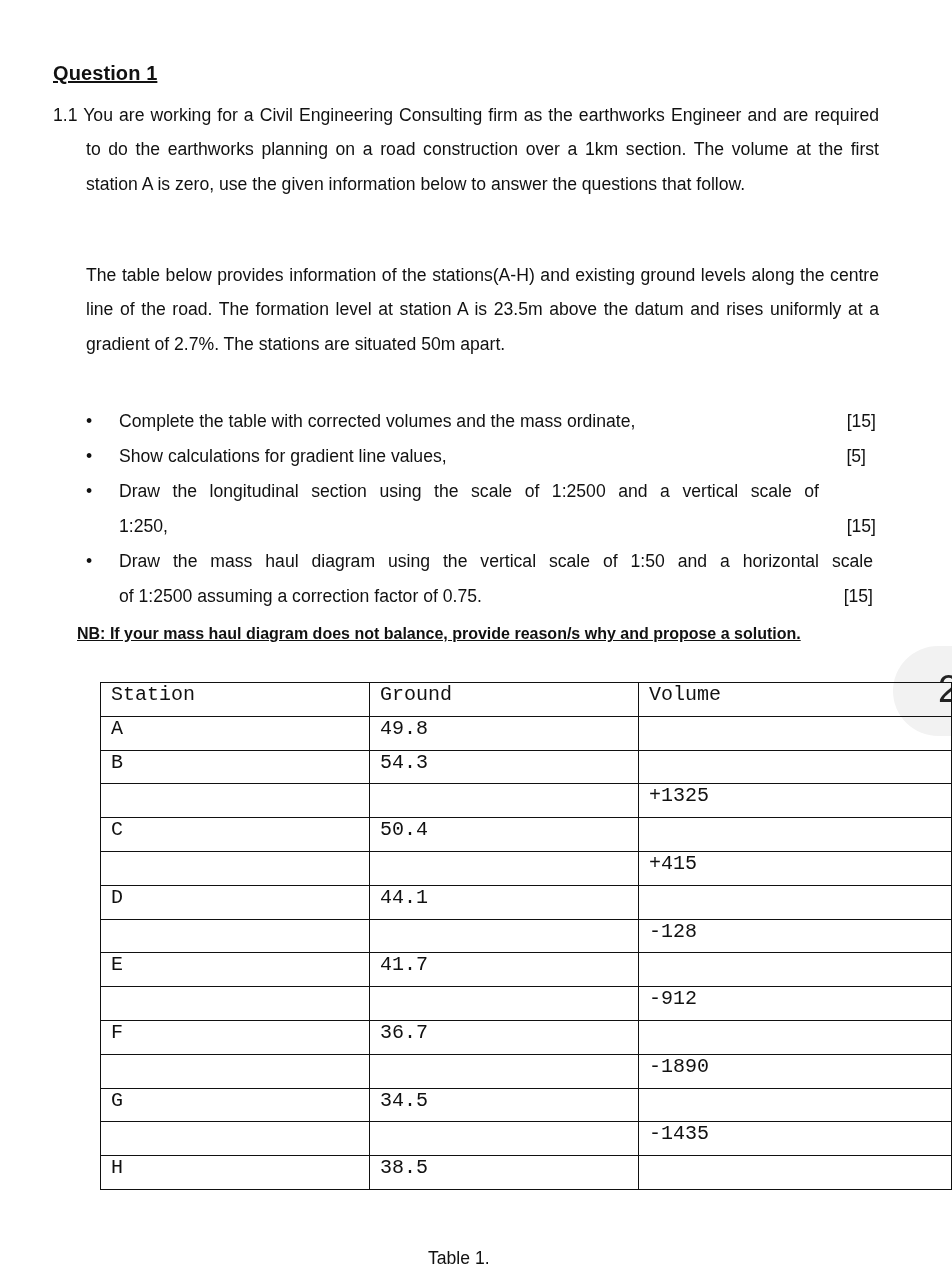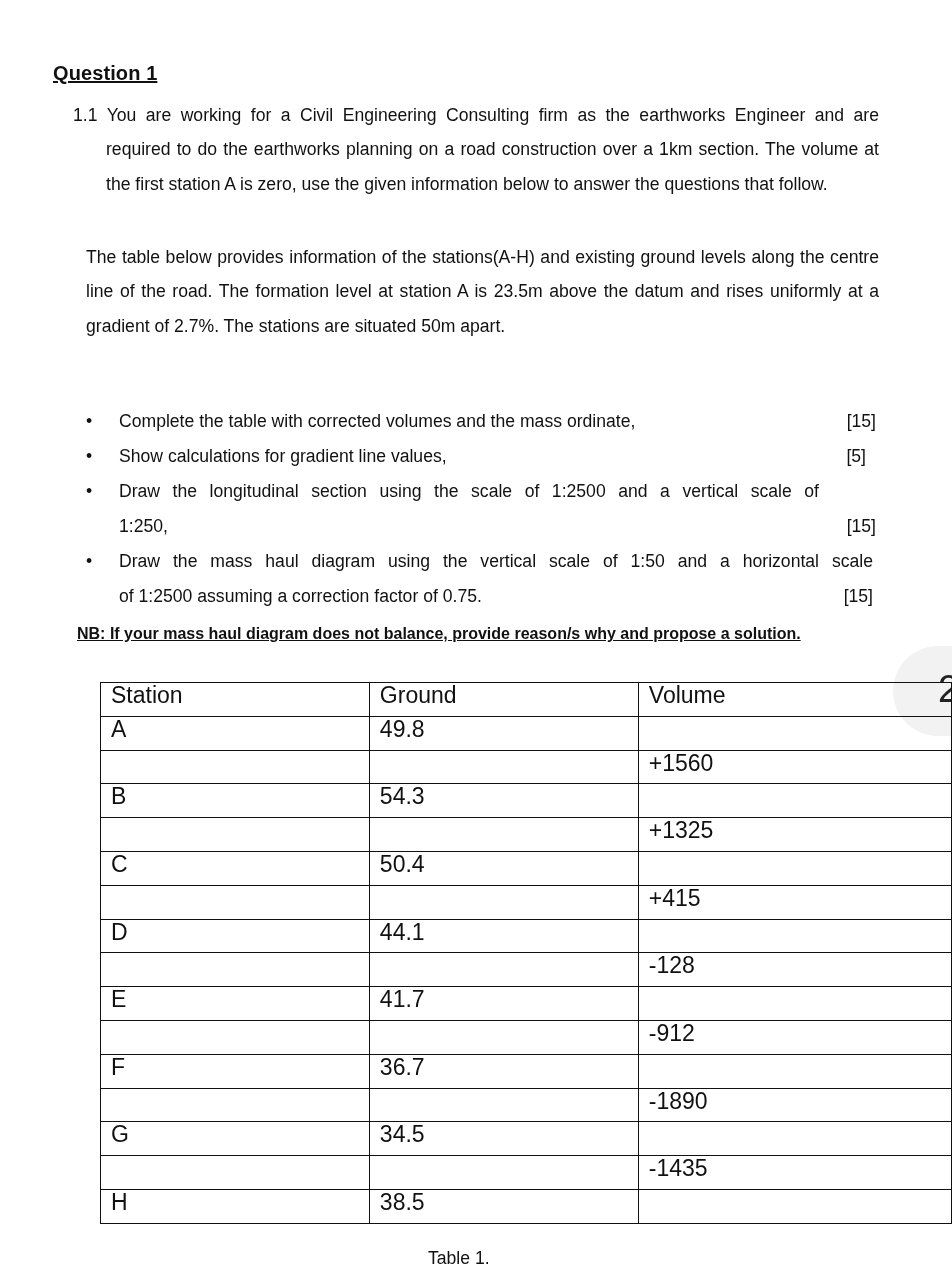--- a/index.html
+++ b/index.html
@@ -9,22 +9,22 @@
   }
   .abs { position: absolute; }
   .heading {
     left: 53px; top: 62px; font-size: 20px; font-weight: bold;
     text-decoration: underline; letter-spacing: 0.1px;
   }
   .para {
     font-size: 17.6px; line-height: 34.4px; text-align: justify;
   }
   .p1 { left: 53px; top: 98px; width: 826px; }
-  .p1-inner { text-indent: -33px; padding-left: 33px; margin-left: 20px; }
-  .p2 { left: 86px; top: 240px; width: 793px; }
+  .p1-inner { text-indent: -33px; padding-left: 33px; }
+  .p2 { left: 86px; top: 258px; width: 793px; }
   .bullets { left: 86px; top: 404px; width: 790px; font-size: 17.6px; }
   .bullet-row {
     position: relative; padding-left: 33px; line-height: 35px;
   }
   .bullet-dot {
     position: absolute; left: 0; top: 0; width: 10px; text-align: left;
   }
   .bullet-line { display: flex; justify-content: space-between; }
   .bullet-text-full { text-align: justify; text-align-last: justify; }
   .marks { white-space: nowrap; margin-left: 28px; }
@@ -34,21 +34,22 @@
   }
   .page-badge {
     left: 893px; top: 646px; width: 120px; height: 90px;
     border-radius: 45px; background: #f2f2f2;
   }
   .page-badge span {
     position: absolute; left: 45px; top: 22px; font-size: 38px; color: #222;
   }
   table.data {
     position: absolute; left: 100px; top: 682px; border-collapse: collapse;
-    font-size: 23px;
+    font-size: 20px;
+    font-family: Liberation Mono, monospace;
   }
   table.data td {
     border: 1.5px solid #111; height: 33.8px; padding: 0 10px;
     vertical-align: top; line-height: 24px; box-sizing: border-box;
   }
   table.data td.c1 { width: 272px; }
   table.data td.c2 { width: 272px; }
   table.data td.c3 { width: 317px; }
   .caption { left: 428px; top: 1248px; font-size: 17.6px; }
 </style>
@@ -111,25 +112,20 @@
     <td class="c1">Station</td>
     <td class="c2">Ground</td>
     <td class="c3">Volume</td>
   </tr>
   <tr>
         <td class="c1">A</td>
         <td class="c2">49.8</td>
         <td class="c3"></td>
       </tr>
   <tr>
-        <td class="c1"></td>
-        <td class="c2"></td>
-        <td class="c3">+1560</td>
-      </tr>
-  <tr>
         <td class="c1">B</td>
         <td class="c2">54.3</td>
         <td class="c3"></td>
       </tr>
   <tr>
         <td class="c1"></td>
         <td class="c2"></td>
         <td class="c3">+1325</td>
       </tr>
   <tr>

